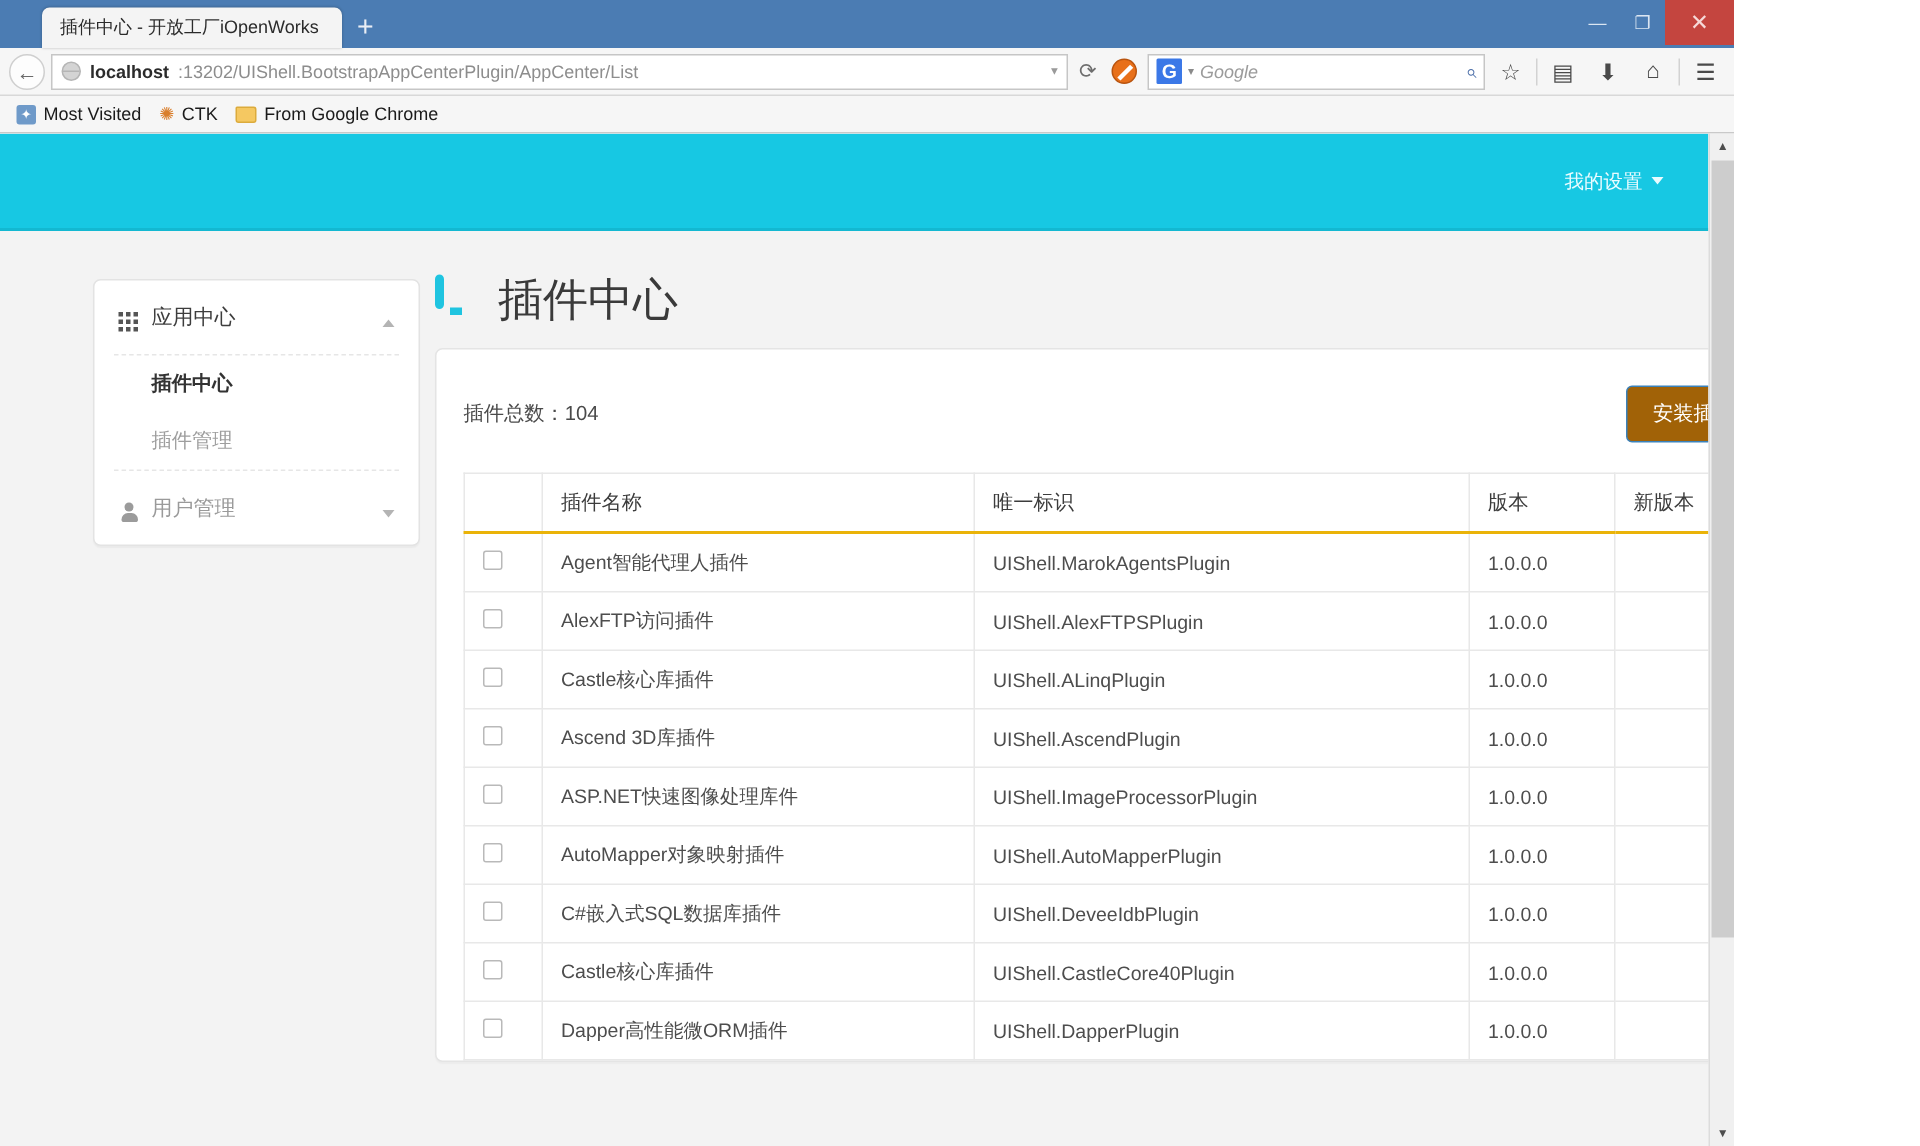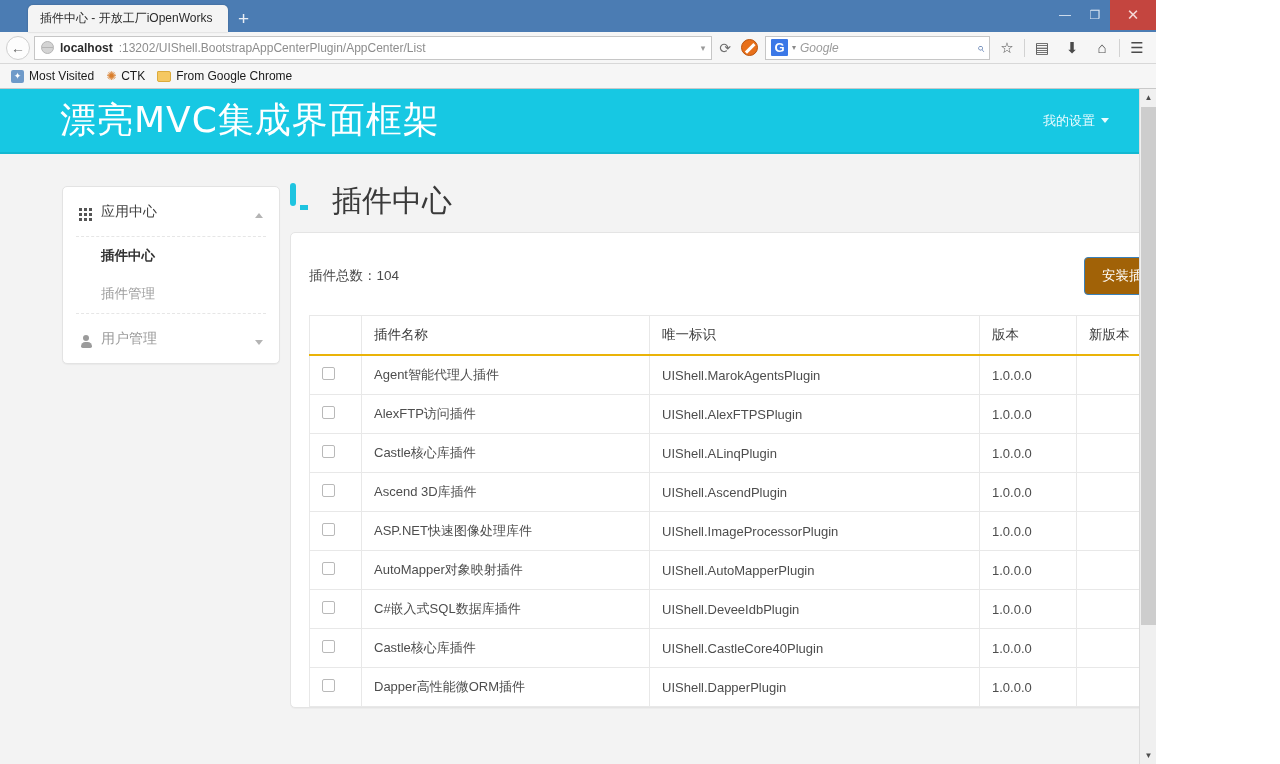--- a/index.html
+++ b/index.html
@@ -354,21 +354,20 @@
     <div class="bm">
       <span class="bm-ico-folder"></span>
       <span>From Google Chrome</span>
     </div>
   </div>
 
   <div class="viewport">
     <div class="page">
 
       <div class="site-header">
-        <div class="site-title">漂亮MVC集成界面框架</div>
         <div class="site-nav">
           <div class="site-nav-item">
             <span>我的设置</span>
             <span class="caret-down"></span>
           </div>
         </div>
       </div>
 
       <div class="body-area">
 

